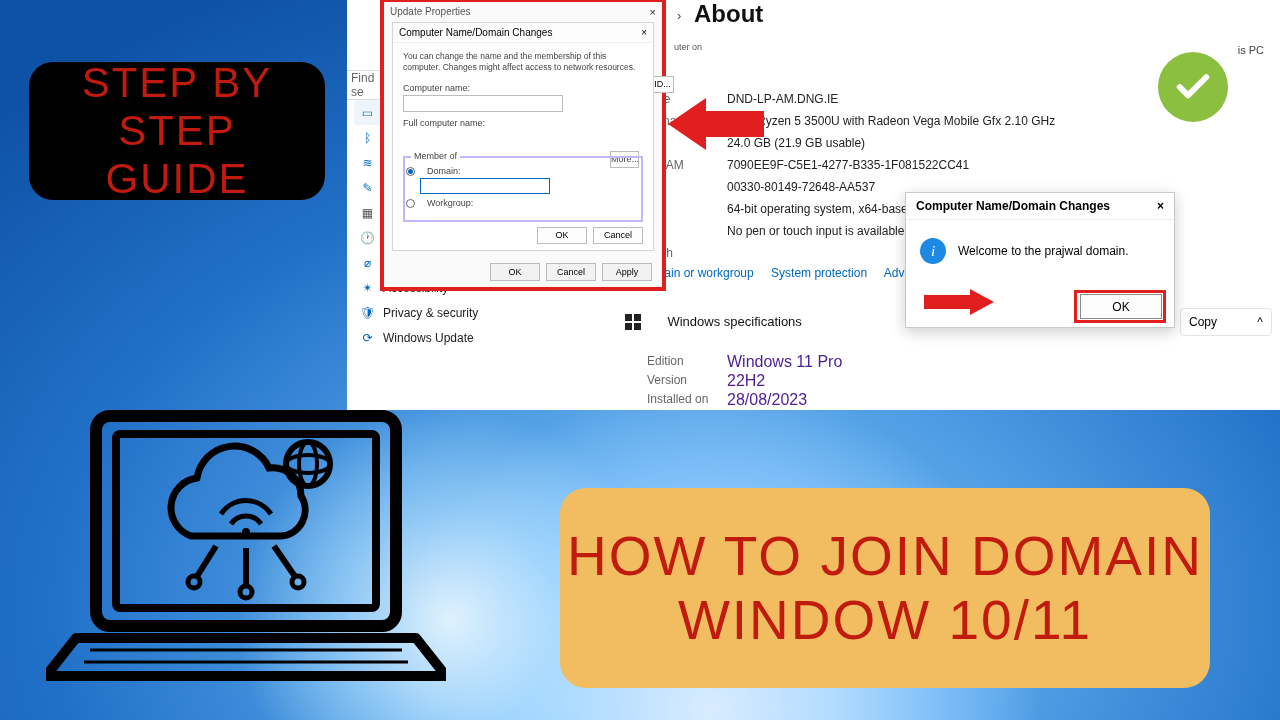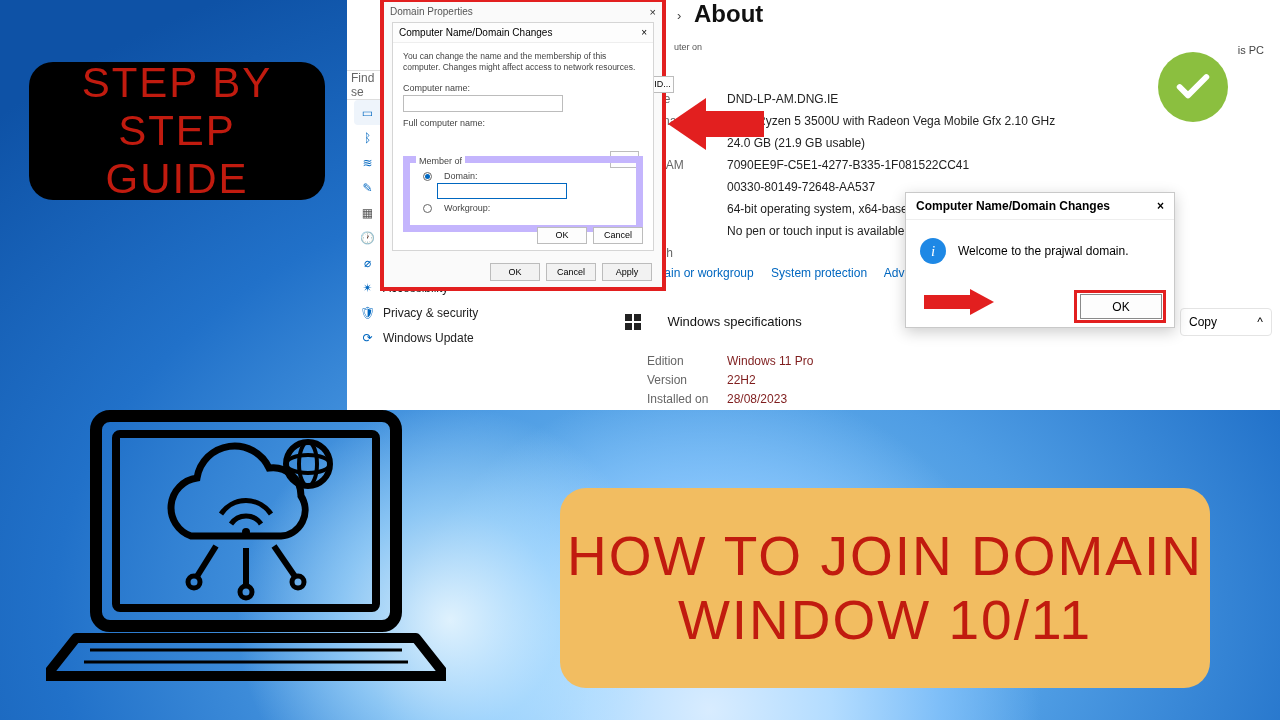--- a/index.html
+++ b/index.html
@@ -19,34 +19,34 @@
 
 .device-col{position:absolute;top:88px;left:300px;font-size:12px;color:#666;line-height:22px}
 .device-val{position:absolute;top:88px;left:380px;font-size:12px;color:#222;line-height:22px}
 .links-row{position:absolute;top:266px;left:292px;font-size:12px;color:#0067c0}
 .links-row span{margin-right:14px}
 
 .winspec{position:absolute;top:312px;left:278px}
 .winspec .icn{display:inline-block;width:16px;height:16px;vertical-align:middle}
 .winspec .lbl{font-size:13px;margin-left:22px;vertical-align:middle;color:#111}
 .spec-col{position:absolute;top:352px;left:300px;font-size:12px;color:#666;line-height:19px}
-.spec-val{position:absolute;top:352px;left:380px;font-size:12px;color:#7f1d1d;line-height:19px}
+.spec-val{position:absolute;top:352px;left:380px;font-size:16px;color:#4c1d95;line-height:19px}
 .copybtn{position:absolute;top:308px;right:8px;width:92px;height:28px;border:1px solid #e4e4e4;border-radius:4px;font-size:12px;background:#fff;display:flex;align-items:center;justify-content:space-between;padding:0 8px}
 
 .redbox{position:absolute;top:-2px;left:380px;width:286px;height:293px;border:4px solid #e21f1f;background:#fafafa}
 .sysprop{position:absolute;top:4px;left:6px;right:6px;font-size:10px;color:#555}
 .sysprop .x{float:right;color:#2b2b2b;font-size:11px}
 .inner-dlg{position:absolute;top:20px;left:8px;right:8px;bottom:36px;border:1px solid #d5d5d5;background:#fff}
 .inner-tit{display:flex;justify-content:space-between;align-items:center;font-size:10px;padding:4px 6px;border-bottom:1px solid #eee;background:#fdfdfd}
 .inner-body{padding:8px 10px;font-size:9px;color:#444}
 .desc{font-size:8.5px;line-height:11px;margin-bottom:10px}
 .fld-lbl{font-size:9px;margin-top:4px}
 .txtin{width:160px;height:17px;border:1px solid #bcbcbc;margin-top:2px;background:#fff}
 .morebtn{position:absolute;right:14px;top:128px;width:29px;height:17px;font-size:9px;border:1px solid #bcbcbc;background:#fdfdfd;text-align:center;line-height:15px}
-.memb{border:7px solid #c4b5fd;padding:6px 13px 10px;margin-top:4px;font-size:9px;position:relative}
+.memb{border:2px solid #c4b5fd;padding:6px 1px 10px;margin-top:4px;font-size:9px;position:relative}
 .memb .leg{position:absolute;top:-7px;left:6px;background:#fff;padding:0 3px;font-size:9px}
 .rad{display:flex;align-items:center;gap:12px;font-size:9px;margin:2px 0}
 .rad .dot{width:9px;height:9px;border:1px solid #666;border-radius:50%;display:inline-block;position:relative}
 .rad.sel .dot::after{content:"";position:absolute;inset:1px;border-radius:50%;background:#0067c0}
 .dominput{width:130px;height:16px;border:1px solid #0067c0;margin:2px 0 4px 14px;background:#fff}
 .dlg-ft{position:absolute;bottom:6px;right:10px;display:flex;gap:6px}
 .dlg-ft .b{width:50px;height:17px;border:1px solid #bcbcbc;background:#fdfdfd;font-size:9px;text-align:center;line-height:15px}
 .outer-ft{position:absolute;bottom:6px;right:10px;display:flex;gap:6px}
 .outer-ft .b{width:50px;height:18px;border:1px solid #bcbcbc;background:#f2f2f2;font-size:9px;text-align:center;line-height:16px}
 .kid{position:absolute;top:74px;right:-12px;font-size:9px;width:30px;height:17px;border:1px solid #bcbcbc;background:#fdfdfd;text-align:center;line-height:15px}
@@ -185,21 +185,21 @@
   </div>
 
   <div class="copybtn">
     <span>Copy</span>
     <span>^</span>
   </div>
 </div>
 
 <div class="redbox">
   <div class="sysprop">
-    <span>Domain Properties</span>
+    <span>Update Properties</span>
     <span class="x">×</span>
   </div>
   <div style="position:absolute;top:40px;right:-40px;font-size:9px;color:#555">uter on</div>
   <div class="kid">k ID...</div>
 
   <div class="inner-dlg">
     <div class="inner-tit">
       <span>Computer Name/Domain Changes</span>
       <span>×</span>
     </div>

